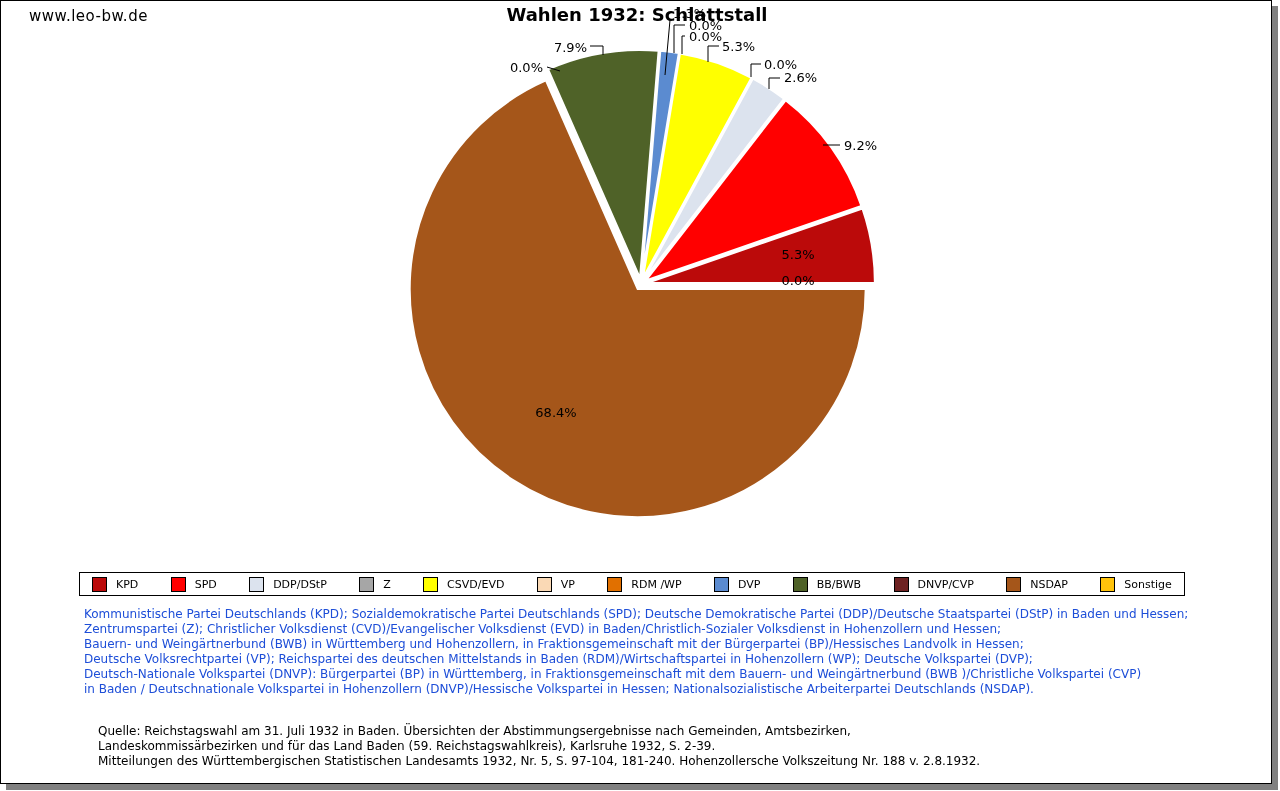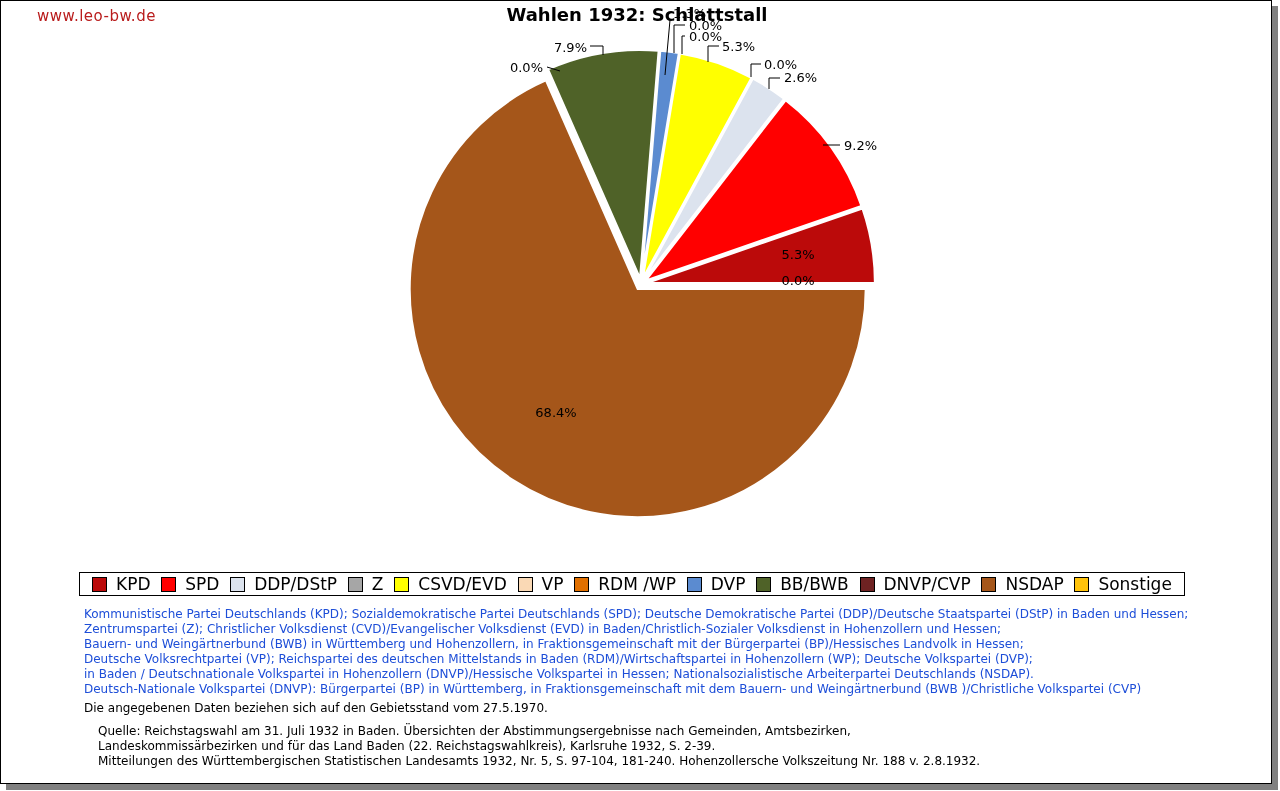--- a/index.html
+++ b/index.html
@@ -1,30 +1,30 @@
 <!DOCTYPE html>
 <html><head>
 <meta charset="utf-8">
 <style>
   html,body{margin:0;padding:0;background:#ffffff;width:1280px;height:791px;overflow:hidden;
     font-family:"DejaVu Sans",sans-serif;}
   .page{position:absolute;top:0;left:0;width:1270px;height:782px;background:#ffffff;
     border:1px solid #000000;box-shadow:6px 6px 0 0 #808080;}
-  .watermark{position:absolute;left:36px;top:6px;font-size:15px;color:#b91c1c;letter-spacing:.5px;}
+  .watermark{position:absolute;left:28px;top:6px;font-size:15px;color:#000000;letter-spacing:.5px;}
   .chart-title{position:absolute;left:0;top:3px;width:1272px;text-align:center;
     font-size:18px;color:#000;font-weight:bold;}
   svg.pie{position:absolute;left:0;top:0;}
   svg text{font-family:"DejaVu Sans",sans-serif;font-size:13px;fill:#000;}
   .leaders polyline, .leaders line{fill:none;stroke:#000;stroke-width:1;}
   .legend{position:absolute;left:78px;top:571px;width:1106px;height:24px;
     border:1.5px solid #000;display:flex;align-items:center;justify-content:space-between;
     padding:0 12px;box-sizing:border-box;background:#fff;}
   .legend-item{display:flex;align-items:center;}
   .legend-swatch{width:13px;height:13px;border:1px solid #000;display:inline-block;margin-right:9px;}
-  .legend-label{font-size:17px;white-space:nowrap;}
+  .legend-label{font-size:11px;white-space:nowrap;}
   .desc{position:absolute;left:83px;top:606px;font-size:12px;line-height:15px;color:#1d4ed8;}
   .note{position:absolute;left:83px;top:700px;font-size:12px;line-height:15px;color:#000;}
   .source{position:absolute;left:97px;top:723px;font-size:12px;line-height:15px;color:#000;}
 </style>
 </head>
 <body>
 
 <div class="page">
 
   <div class="watermark">www.leo-bw.de</div>
@@ -117,25 +117,24 @@
         <span class="legend-swatch" style="background: rgb(255, 195, 11);"></span>
         <span class="legend-label">Sonstige</span>
       </div>
   </div>
 
   <div class="desc">
     <div>Kommunistische Partei Deutschlands (KPD); Sozialdemokratische Partei Deutschlands (SPD); Deutsche Demokratische Partei (DDP)/Deutsche Staatspartei (DStP) in Baden und Hessen;</div>
     <div>Zentrumspartei (Z); Christlicher Volksdienst (CVD)/Evangelischer Volksdienst (EVD) in Baden/Christlich-Sozialer Volksdienst in Hohenzollern und Hessen;</div>
     <div>Bauern- und Weingärtnerbund (BWB) in Württemberg und Hohenzollern, in Fraktionsgemeinschaft mit der Bürgerpartei (BP)/Hessisches Landvolk in Hessen;</div>
     <div>Deutsche Volksrechtpartei (VP); Reichspartei des deutschen Mittelstands in Baden (RDM)/Wirtschaftspartei in Hohenzollern (WP); Deutsche Volkspartei (DVP);</div>
+    <div>Deutsch-Nationale Volkspartei (DNVP): Bürgerpartei (BP) in Württemberg, in Fraktionsgemeinschaft mit dem Bauern- und Weingärtnerbund (BWB )/Christliche Volkspartei (CVP)</div>
     <div>in Baden / Deutschnationale Volkspartei in Hohenzollern (DNVP)/Hessische Volkspartei in Hessen; Nationalsozialistische Arbeiterpartei Deutschlands (NSDAP).</div>
-    <div>Deutsch-Nationale Volkspartei (DNVP): Bürgerpartei (BP) in Württemberg, in Fraktionsgemeinschaft mit dem Bauern- und Weingärtnerbund (BWB )/Christliche Volkspartei (CVP)</div>
   </div>
 
-  <div class="note">Die angegebenen Daten beziehen sich auf den Gebietsstand vom 27.5.1970.</div>
 
   <div class="source">
     <div>Quelle: Reichstagswahl am 31. Juli 1932 in Baden. Übersichten der Abstimmungsergebnisse nach Gemeinden, Amtsbezirken,</div>
-    <div>Landeskommissärbezirken und für das Land Baden (22. Reichstagswahlkreis), Karlsruhe 1932, S. 2-39.</div>
+    <div>Landeskommissärbezirken und für das Land Baden (59. Reichstagswahlkreis), Karlsruhe 1932, S. 2-39.</div>
     <div>Mitteilungen des Württembergischen Statistischen Landesamts 1932, Nr. 5, S. 97-104, 181-240. Hohenzollersche Volkszeitung Nr. 188 v. 2.8.1932.</div>
   </div>
 
 </div>
 
 </body></html>

